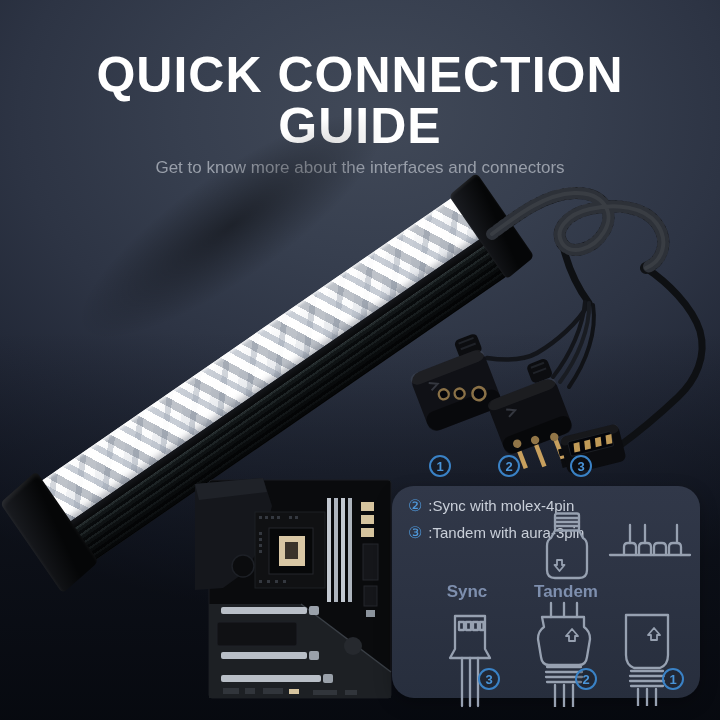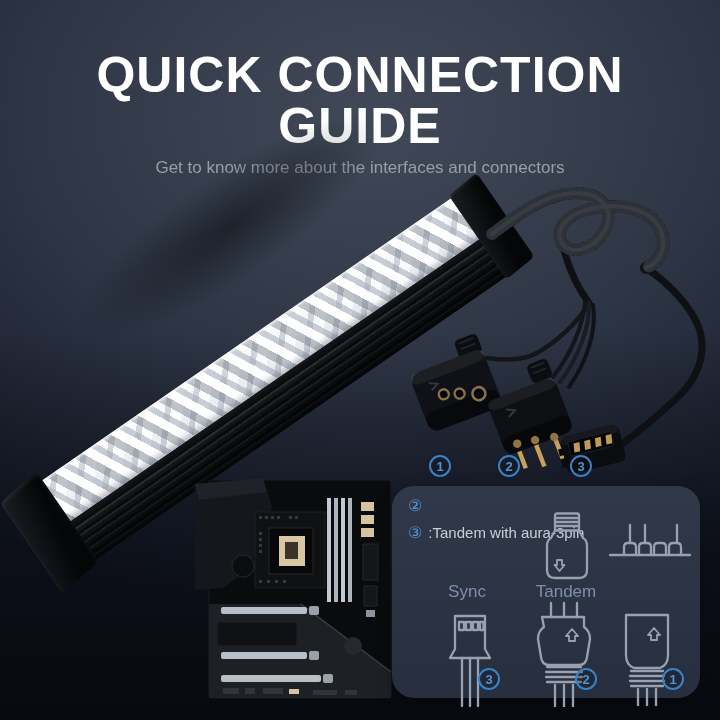--- a/index.html
+++ b/index.html
@@ -41,21 +41,21 @@
   .scene-svg{position:absolute;left:0;top:0;}
   
   .marker{position:absolute;width:22px;height:22px;border:2px solid #3a82c6;border-radius:50%;
       box-sizing:border-box;display:flex;align-items:center;justify-content:center;
       color:#4a94d8;font-size:13px;font-weight:bold;background:rgba(10,14,22,.25);}
   
   .panel{position:absolute;left:392px;top:486px;width:308px;height:212px;border-radius:22px;
       background:linear-gradient(180deg,#313849,#272e3d);box-shadow:0 6px 18px rgba(0,0,0,.25);}
   .note{position:absolute;display:flex;align-items:center;gap:6px;font-size:15px;color:#c9cfd9;}
   .note .badge{color:#4f99dc;font-size:16px;}
-  .col-label{position:absolute;font-size:17px;color:#7e8fae;text-align:left;transform:translateX(-50%);}
+  .col-label{position:absolute;font-size:17px;color:#7e8fae;text-align:left;transform:translateX(-50%);font-weight:bold;}
   .icon-abs{position:absolute;}
 </style>
 </head>
 <body>
 
 <div id="stage">
 
   <h1 class="title" style="margin:0;">
     <div>QUICK CONNECTION</div>
     <div>GUIDE</div>
@@ -202,20 +202,21 @@
     <span>2</span>
   </div>
   <div class="marker" style="left:570px;top:455px;">
     <span>3</span>
   </div>
 
   <div class="panel"></div>
 
   <div class="note" style="left:408px;top:496px;">
     <span class="badge">②</span>
+    <span>:Sync with molex-4pin</span>
   </div>
   <div class="note" style="left:408px;top:523px;">
     <span class="badge">③</span>
     <span>:Tandem with aura-3pin</span>
   </div>
 
   <svg class="icon-abs" style="left:543px;top:512px;" width="48" height="68" viewBox="0 0 48 68" fill="none" stroke="#97a1b1" stroke-width="2.3" stroke-linecap="round" stroke-linejoin="round">
     <rect x="12" y="1.5" width="24" height="17" rx="2"></rect>
     <path d="M12,6 h24 M12,10 h24 M12,14 h24"></path>
     <path d="M12,18.5 L8,26 q-4,2 -4,8 v24 q0,8 8,8 h24 q8,0 8,-8 V34 q0,-6 -4,-8 l-4,-7.5"></path>

